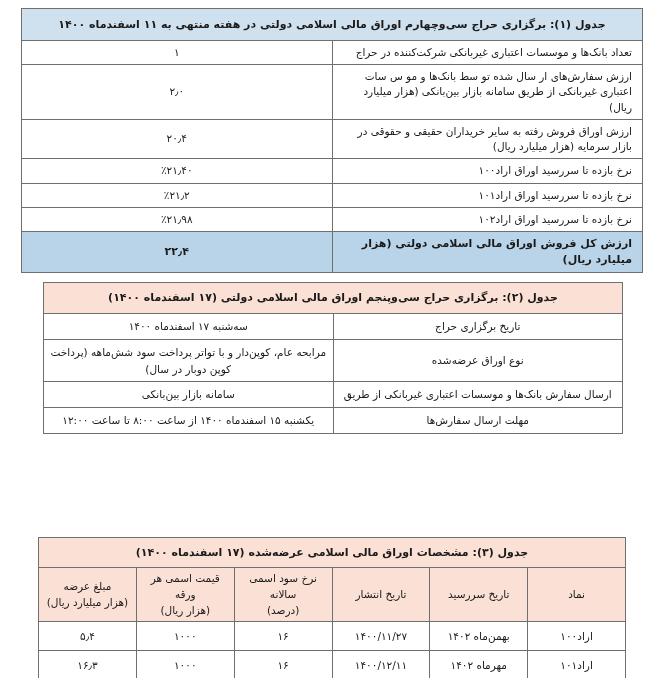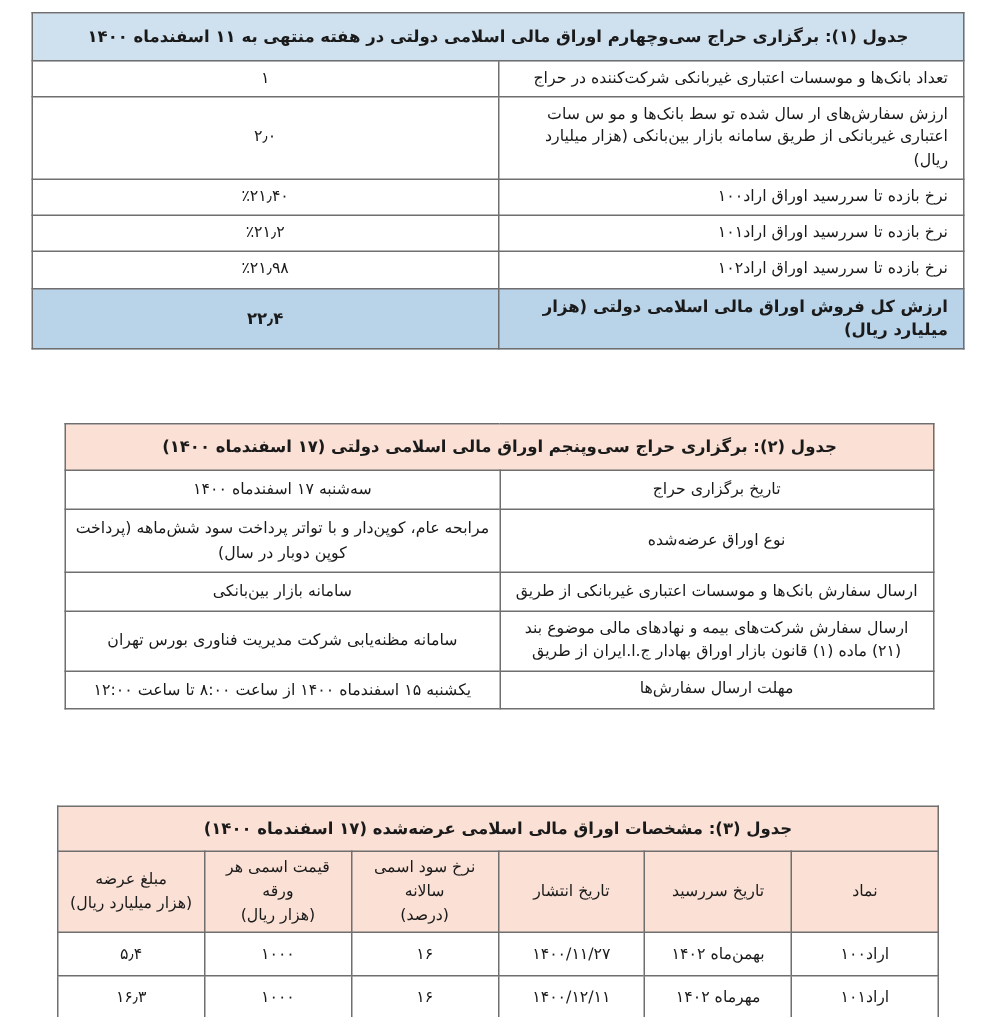--- a/index.html
+++ b/index.html
@@ -146,20 +146,24 @@
 
         <tr>
           <td class="label-cell">تعداد بانک‌ها و موسسات اعتباری غیربانکی شرکت‌کننده در حراج</td>
           <td class="value-cell">۱</td>
         </tr>
         <tr>
           <td class="label-cell">ارزش  سفارش‌های ار سال شده تو سط بانک‌ها و مو س سات اعتباری غیربانکی از طریق  سامانه بازار بین‌بانکی (هزار میلیارد ریال)</td>
           <td class="value-cell">۲٫۰</td>
         </tr>
         <tr>
+          <td class="label-cell">ارزش اوراق فروش رفته به سایر خریداران حقیقی و حقوقی در بازار سرمایه (هزار میلیارد ریال)</td>
+          <td class="value-cell">۲۰٫۴</td>
+        </tr>
+        <tr>
           <td class="label-cell">نرخ بازده تا سررسید اوراق اراد۱۰۰</td>
           <td class="value-cell">٪۲۱٫۴۰</td>
         </tr>
         <tr>
           <td class="label-cell">نرخ بازده تا سررسید اوراق اراد۱۰۱</td>
           <td class="value-cell">٪۲۱٫۲</td>
         </tr>
         <tr>
           <td class="label-cell">نرخ بازده تا سررسید اوراق اراد۱۰۲</td>
           <td class="value-cell">٪۲۱٫۹۸</td>
@@ -184,24 +188,20 @@
           <td class="label-cell">تاریخ برگزاری حراج</td>
           <td class="value-cell">سه‌شنبه ۱۷ اسفندماه ۱۴۰۰</td>
         </tr>
         <tr>
           <td class="label-cell">نوع اوراق عرضه‌شده</td>
           <td class="value-cell">مرابحه عام، کوپن‌دار و با تواتر پرداخت سود شش‌ماهه (پرداخت کوپن دوبار در سال)</td>
         </tr>
         <tr>
           <td class="label-cell">ارسال سفارش بانک‌ها و موسسات اعتباری غیربانکی از طریق</td>
           <td class="value-cell">سامانه بازار بین‌بانکی</td>
-        </tr>
-        <tr>
-          <td class="label-cell">ارسال سفارش شرکت‌های بیمه و نهادهای مالی موضوع بند (۲۱) ماده (۱) قانون بازار اوراق بهادار ج.ا.ایران از طریق</td>
-          <td class="value-cell">سامانه مظنه‌یابی شرکت مدیریت فناوری بورس تهران</td>
         </tr>
         <tr>
           <td class="label-cell">مهلت ارسال سفارش‌ها</td>
           <td class="value-cell">یکشنبه ۱۵ اسفندماه ۱۴۰۰ از ساعت ۸:۰۰ تا ساعت ۱۲:۰۰</td>
         </tr>
       </tbody>
     </table>
   </div>
 
   <div id="table-3-wrap">

